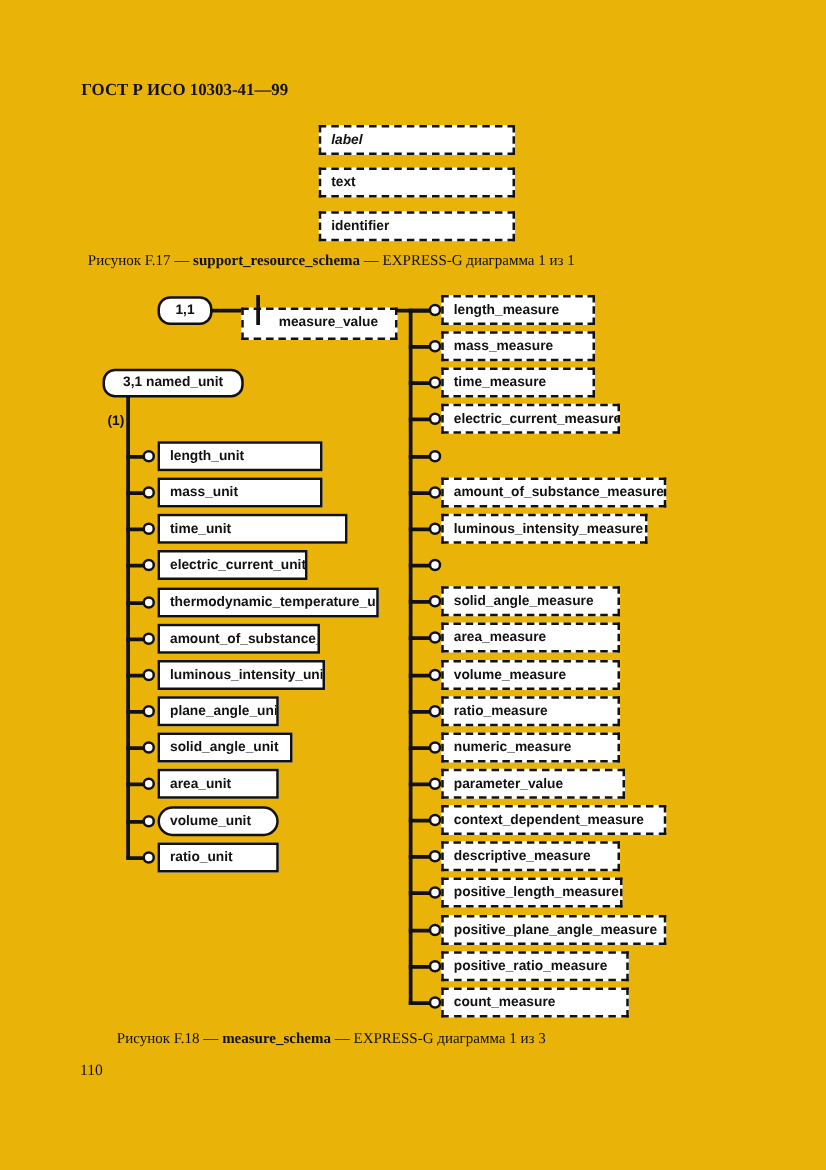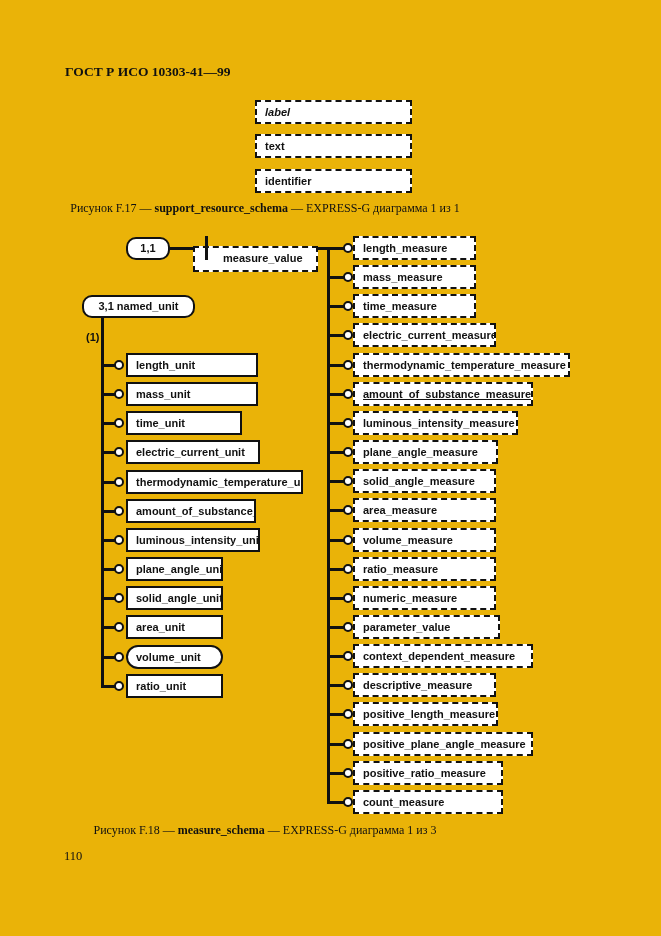--- a/index.html
+++ b/index.html
@@ -71,30 +71,28 @@
       <div class="circle" style="left:343px;top:272px;"></div>
       <div class="ebox dashed" style="left:353px;top:265px;width:123px;"><span>mass_measure</span></div>
       <div class="hline" style="left:327px;top:305px;width:20px;height:3px;"></div>
       <div class="circle" style="left:343px;top:301px;"></div>
       <div class="ebox dashed" style="left:353px;top:294px;width:123px;"><span>time_measure</span></div>
       <div class="hline" style="left:327px;top:334px;width:20px;height:3px;"></div>
       <div class="circle" style="left:343px;top:330px;"></div>
       <div class="ebox dashed" style="left:353px;top:323px;width:143px;"><span>electric_current_measure</span></div>
       <div class="hline" style="left:327px;top:364px;width:20px;height:3px;"></div>
       <div class="circle" style="left:343px;top:360px;"></div>
-      <div class="ebox dashed" style="left:353px;top:353px;width:217px;"><span>thermodynamic_temperature_measure</span></div>
       <div class="hline" style="left:327px;top:393px;width:20px;height:3px;"></div>
       <div class="circle" style="left:343px;top:389px;"></div>
-      <div class="ebox dashed" style="left:353px;top:382px;width:180px;text-decoration:underline;"><span>amount_of_substance_measure</span></div>
+      <div class="ebox dashed" style="left:353px;top:382px;width:180px;"><span>amount_of_substance_measure</span></div>
       <div class="hline" style="left:327px;top:422px;width:20px;height:3px;"></div>
       <div class="circle" style="left:343px;top:418px;"></div>
       <div class="ebox dashed" style="left:353px;top:411px;width:165px;"><span>luminous_intensity_measure</span></div>
       <div class="hline" style="left:327px;top:451px;width:20px;height:3px;"></div>
       <div class="circle" style="left:343px;top:447px;"></div>
-      <div class="ebox dashed" style="left:353px;top:440px;width:145px;"><span>plane_angle_measure</span></div>
       <div class="hline" style="left:327px;top:480px;width:20px;height:3px;"></div>
       <div class="circle" style="left:343px;top:476px;"></div>
       <div class="ebox dashed" style="left:353px;top:469px;width:143px;"><span>solid_angle_measure</span></div>
       <div class="hline" style="left:327px;top:509px;width:20px;height:3px;"></div>
       <div class="circle" style="left:343px;top:505px;"></div>
       <div class="ebox dashed" style="left:353px;top:498px;width:143px;"><span>area_measure</span></div>
       <div class="hline" style="left:327px;top:539px;width:20px;height:3px;"></div>
       <div class="circle" style="left:343px;top:535px;"></div>
       <div class="ebox dashed" style="left:353px;top:528px;width:143px;"><span>volume_measure</span></div>
       <div class="hline" style="left:327px;top:568px;width:20px;height:3px;"></div>
@@ -127,39 +125,39 @@
     </div>
   <div class="layer" id="fig18-left">
       <div class="hline" style="left:101px;top:364px;width:16px;height:3px;"></div>
       <div class="circle" style="left:114px;top:360px;"></div>
       <div class="ebox solid" style="left:126px;top:353px;width:132px;"><span>length_unit</span></div>
       <div class="hline" style="left:101px;top:393px;width:16px;height:3px;"></div>
       <div class="circle" style="left:114px;top:389px;"></div>
       <div class="ebox solid" style="left:126px;top:382px;width:132px;"><span>mass_unit</span></div>
       <div class="hline" style="left:101px;top:422px;width:16px;height:3px;"></div>
       <div class="circle" style="left:114px;top:418px;"></div>
-      <div class="ebox solid" style="left:126px;top:411px;width:116px;"><span>time_unit</span></div>
+      <div class="ebox solid" style="left:126px;top:411px;width:152px;"><span>time_unit</span></div>
       <div class="hline" style="left:101px;top:451px;width:16px;height:3px;"></div>
       <div class="circle" style="left:114px;top:447px;"></div>
-      <div class="ebox solid" style="left:126px;top:440px;width:134px;"><span>electric_current_unit</span></div>
+      <div class="ebox solid" style="left:126px;top:440px;width:120px;"><span>electric_current_unit</span></div>
       <div class="hline" style="left:101px;top:481px;width:16px;height:3px;"></div>
       <div class="circle" style="left:114px;top:477px;"></div>
       <div class="ebox solid" style="left:126px;top:470px;width:177px;"><span>thermodynamic_temperature_unit</span></div>
       <div class="hline" style="left:101px;top:510px;width:16px;height:3px;"></div>
       <div class="circle" style="left:114px;top:506px;"></div>
       <div class="ebox solid" style="left:126px;top:499px;width:130px;"><span>amount_of_substance_unit</span></div>
       <div class="hline" style="left:101px;top:539px;width:16px;height:3px;"></div>
       <div class="circle" style="left:114px;top:535px;"></div>
       <div class="ebox solid" style="left:126px;top:528px;width:134px;"><span>luminous_intensity_unit</span></div>
       <div class="hline" style="left:101px;top:568px;width:16px;height:3px;"></div>
       <div class="circle" style="left:114px;top:564px;"></div>
       <div class="ebox solid" style="left:126px;top:557px;width:97px;"><span>plane_angle_unit</span></div>
       <div class="hline" style="left:101px;top:597px;width:16px;height:3px;"></div>
       <div class="circle" style="left:114px;top:593px;"></div>
-      <div class="ebox solid" style="left:126px;top:586px;width:97px;"><span>solid_angle_unit</span></div>
+      <div class="ebox solid" style="left:126px;top:586px;width:108px;"><span>solid_angle_unit</span></div>
       <div class="hline" style="left:101px;top:626px;width:16px;height:3px;"></div>
       <div class="circle" style="left:114px;top:622px;"></div>
       <div class="ebox solid" style="left:126px;top:615px;width:97px;"><span>area_unit</span></div>
       <div class="hline" style="left:101px;top:656px;width:16px;height:3px;"></div>
       <div class="circle" style="left:114px;top:652px;"></div>
       <div class="ebox solid" style="left:126px;top:645px;width:97px;border-radius:12px;"><span>volume_unit</span></div>
       <div class="hline" style="left:101px;top:685px;width:16px;height:3px;"></div>
       <div class="circle" style="left:114px;top:681px;"></div>
       <div class="ebox solid" style="left:126px;top:674px;width:97px;"><span>ratio_unit</span></div>
     </div>

